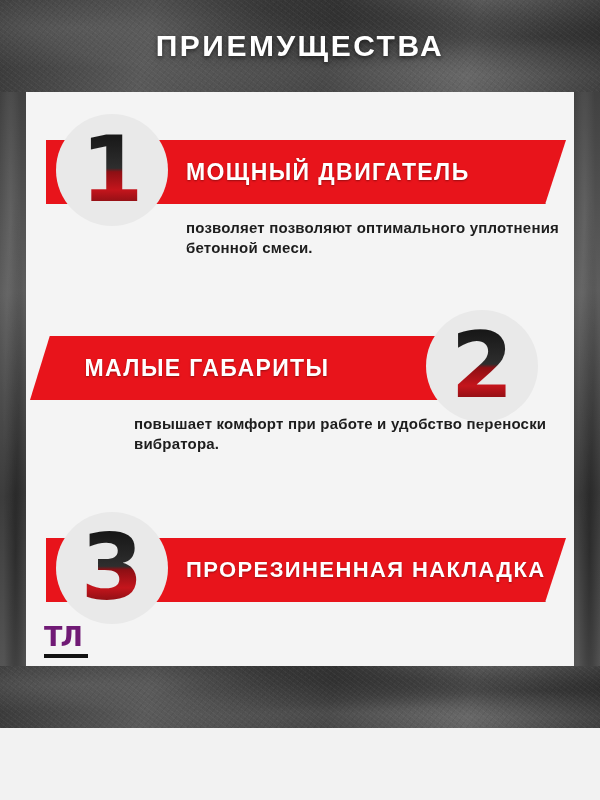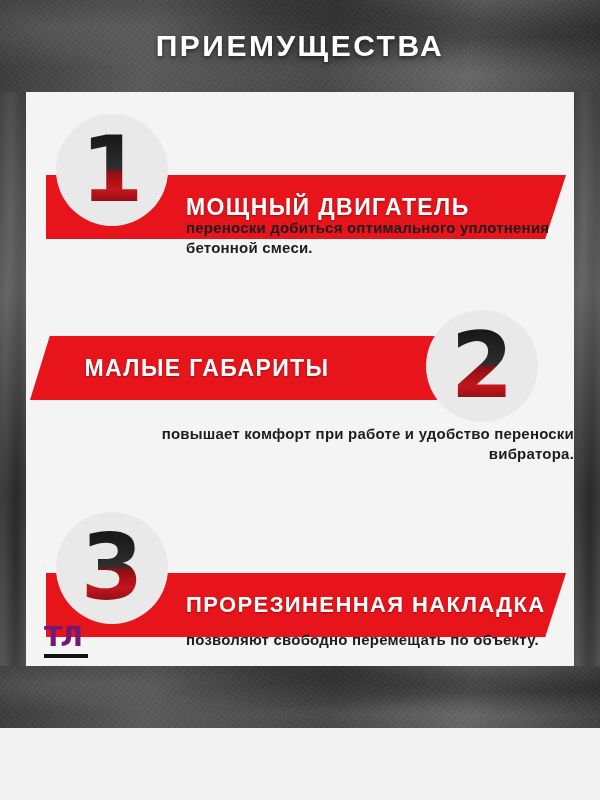--- a/index.html
+++ b/index.html
@@ -116,21 +116,20 @@
     display: flex;
     align-items: center;
     box-shadow: 6px 7px 0 rgba(0,0,0,0.82);
   }
   .banner-lr {
     left: 20px;
     right: 8px;
     clip-path: polygon(0 0, 100% 0, 96% 100%, 0% 100%);
     padding-left: 140px;
     justify-content: flex-start;
-    margin-top: 35px;
   }
   .banner-rl {
     left: 4px;
     right: 50px;
     clip-path: polygon(4% 0, 100% 0, 100% 100%, 0% 100%);
     padding-right: 140px;
     justify-content: center;
   }
   .banner-text {
     color: #ffffff;
@@ -175,21 +174,21 @@
 
   .desc {
     position: absolute;
     color: #1d1d1d;
     font-size: 15px;
     font-weight: bold;
     line-height: 1.35;
     letter-spacing: 0.2px;
   }
   .desc-right { left: 160px; top: 104px; }
-  .desc-center { left: 108px; top: 114px; text-align: right; }
+  .desc-center { left: 108px; top: 104px; }
   .desc-right3 { left: 160px; top: 118px; }
 
   
   .logo {
     position: absolute;
     left: 44px;
     bottom: 76px;
     display: flex;
     align-items: flex-end;
     z-index: 6;
@@ -228,21 +227,21 @@
 
     <div class="feature feature-1">
       <div class="banner-wrap">
         <div class="banner banner-lr">
           <span class="banner-text">МОЩНЫЙ ДВИГАТЕЛЬ</span>
         </div>
         <div class="num-circle left">
           <span class="num">1</span>
         </div>
       </div>
-      <div class="desc desc-right">переноски добиться оптимального уплотнения бетонной смеси.</div>
+      <div class="desc desc-right">позволяет позволяют оптимального уплотнения бетонной смеси.</div>
     </div>
 
     <div class="feature feature-2">
       <div class="banner-wrap">
         <div class="banner banner-rl">
           <span class="banner-text">МАЛЫЕ ГАБАРИТЫ</span>
         </div>
         <div class="num-circle right">
           <span class="num">2</span>
         </div>
@@ -252,21 +251,20 @@
 
     <div class="feature feature-3">
       <div class="banner-wrap">
         <div class="banner banner-lr">
           <span class="banner-text two-line">ПРОРЕЗИНЕННАЯ НАКЛАДКА</span>
         </div>
         <div class="num-circle left">
           <span class="num">3</span>
         </div>
       </div>
-      <div class="desc desc-right3">позволяют свободно перемещать по объекту.</div>
     </div>
 
   </div>
 
   <div class="logo">
     <span class="logo-mark">ТЛ</span>
   </div>
   <div class="logo-bar"></div>
 
   <div class="band band-bottom">

